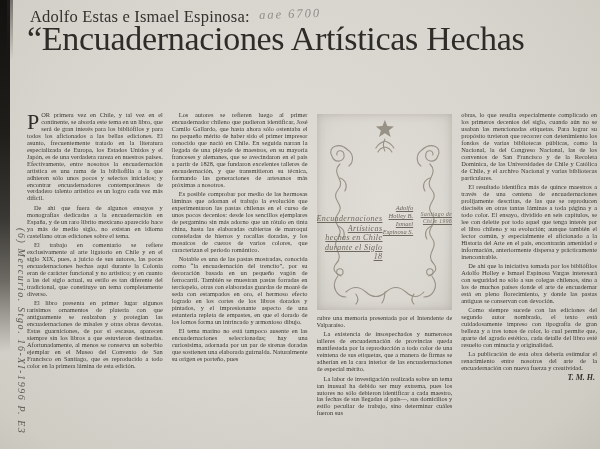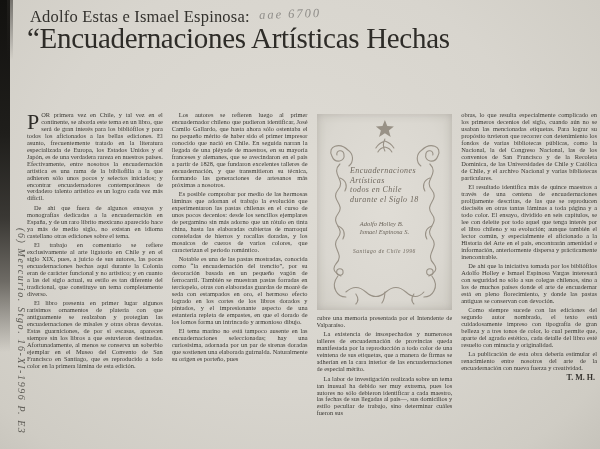--- a/index.html
+++ b/index.html
@@ -21,21 +21,21 @@
     white-space:nowrap;
   }
   
   .kicker{position:absolute;left:30px;top:7px;font-size:16.5px;color:#33312d;letter-spacing:.2px;}
   .handcode{
     position:absolute;left:259px;top:7px;font-style:italic;font-size:12.5px;
     color:#8e8c88;letter-spacing:2px;transform:rotate(-2deg);
   }
   .headline{
     position:absolute;left:27px;top:22px;width:572px;margin:0;font-weight:normal;
-    font-size:29px;line-height:33.5px;color:#2e2c28;letter-spacing:-.3px;
+    font-size:34px;line-height:33.5px;color:#2e2c28;letter-spacing:-.3px;
   }
   
   .columns{
     position:absolute;left:27px;top:112px;width:570px;height:334px;
     display:flex;gap:9px;
   }
   .col{
     flex:1 1 0;overflow:hidden;text-align:justify;hyphens:auto;
     font-size:6.4px;line-height:6.95px;
   }
@@ -45,28 +45,28 @@
     float:left;font-size:22px;line-height:17.5px;padding:1px 2px 0 0;color:#2e2c28;
   }
   
   .plate{
     position:relative;height:196px;margin:2px 0 5px 0;
     background:radial-gradient(ellipse at 50% 45%, #e0ddd6 0%, #dad7d0 70%, #d0cdc5 100%);
     box-shadow:inset 0 0 8px rgba(90,85,75,.25);
   }
   .plate svg{position:absolute;inset:0;width:100%;height:100%;}
   .plate-text{
-    position:absolute;inset:0;display:flex;flex-direction:column;align-items:center;
-    text-align:left;color:#6e675d;font-style:italic;
+    position:absolute;inset:0;display:flex;flex-direction:row;align-items:center;
+    text-align:right;color:#6e675d;font-style:italic;text-decoration:underline;
   }
   .plate-title{margin-top:52px;font-size:8px;line-height:9.5px;letter-spacing:.4px;}
   .plate-authors{margin-top:16px;font-size:6.5px;line-height:8px;}
   .plate-imprint{margin-top:12px;font-size:5.5px;letter-spacing:.5px;}
   .byline{
-    text-align:right;font-weight:bold;font-size:8px;
+    text-align:right;font-style:italic;font-weight:bold;font-size:8px;
     margin-top:3px;padding-right:2px;color:#34322e;
   }
 </style>
 </head>
 <body>
 
 <div class="page">
 
   <div class="scan-bar"></div>
   <div class="scan-smudge"></div>
@@ -112,21 +112,21 @@
             <circle cx="112" cy="158" r="3.2"></circle>
             <path d="M20 162 q-6 8 -2 15 q3 6 10 6 M114 162 q6 8 2 15 q-3 6 -10 6"></path>
             <path d="M28 178 q10 -9 20 0 q10 9 20 0 q10 -9 20 0 q10 9 18 0"></path>
             <path d="M38 180 q4 6 0 10 M67 178 q0 7 -3 11 M96 180 q-4 6 0 10"></path>
           </g>
         </svg>
         <div class="plate-text">
           <div class="plate-title">
             <div>Encuadernaciones</div>
             <div>Artísticas</div>
-            <div>todos en Chile</div>
+            <div>hechas en Chile</div>
             <div>durante el Siglo 18</div>
           </div>
           <div class="plate-authors">
             <div>Adolfo Holley B.</div>
             <div>Ismael Espinosa S.</div>
           </div>
           <div class="plate-imprint">Santiago de Chile 1996</div>
         </div>
       </figure>
       <p class="noindent">cubre una memoria presentada por el Intendente de Valparaíso.</p>

